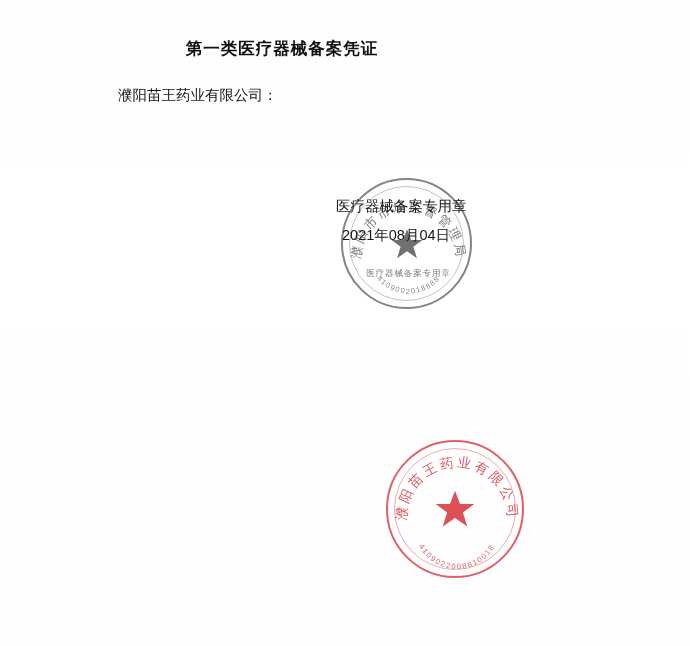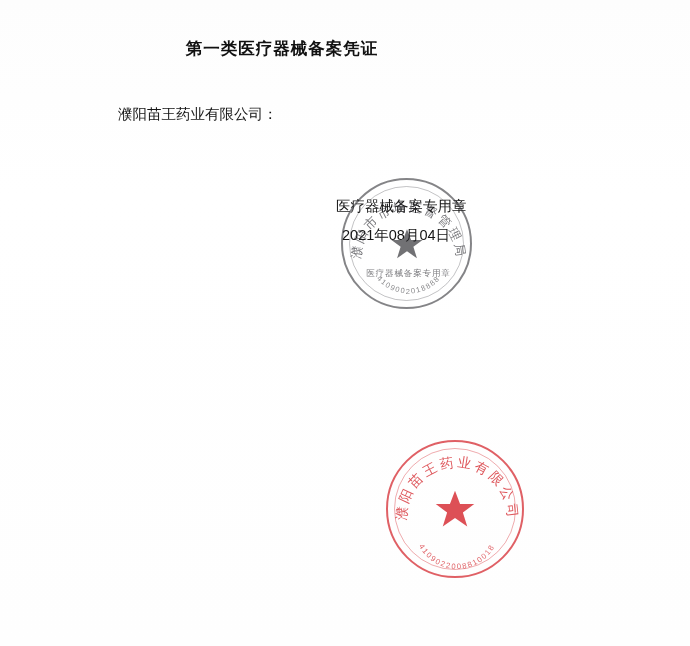--- a/index.html
+++ b/index.html
@@ -40,21 +40,21 @@
   .body-block {
     position: absolute;
     top: 80px;
     left: 118px;
     width: 470px;
     font-size: 14.5px;
     line-height: 30px;
     color: #151515;
     font-family: "Liberation Sans", "DejaVu Sans", sans-serif;
   }
-  .line { white-space: nowrap; margin-top: 19px; }
+  .line { white-space: nowrap; }
   .line.indent { text-indent: 28px; }
 
   .issuer {
     position: absolute;
     top: 192px;
     left: 336px;
     width: 230px;
     font-size: 14.5px;
     line-height: 29px;
     color: #151515;

